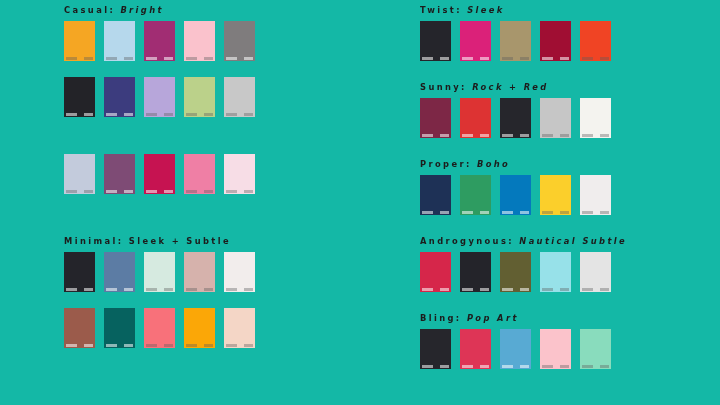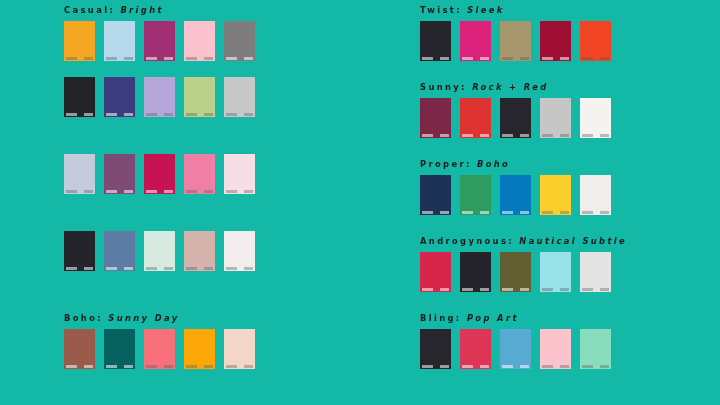--- a/index.html
+++ b/index.html
@@ -184,20 +184,21 @@
           </div>
           <div class="swatch light" style="background: rgb(247, 221, 230);">
             <span class="chip-label">
               <i class="a"></i>
               <i class="b"></i>
             </span>
           </div>
         </div>
       </div>
       <div class="palette-group">
+        <div class="group-title"><span class="style-name">Minimal:</span> <span class="descriptor upright">Sleek + Subtle</span></div>
         <div class="swatch-row">
           <div class="swatch dark" style="background: rgb(36, 36, 42);">
             <span class="chip-label">
               <i class="a"></i>
               <i class="b"></i>
             </span>
           </div>
           <div class="swatch dark" style="background: rgb(92, 124, 164);">
             <span class="chip-label">
               <i class="a"></i>
@@ -218,21 +219,20 @@
           </div>
           <div class="swatch light" style="background: rgb(242, 237, 236);">
             <span class="chip-label">
               <i class="a"></i>
               <i class="b"></i>
             </span>
           </div>
         </div>
       </div>
       <div class="palette-group">
-        <div class="group-title"><span class="style-name">Boho:</span> <span class="descriptor">Sunny Day</span></div>
         <div class="swatch-row">
           <div class="swatch dark" style="background: rgb(155, 91, 75);">
             <span class="chip-label">
               <i class="a"></i>
               <i class="b"></i>
             </span>
           </div>
           <div class="swatch dark" style="background: rgb(6, 98, 95);">
             <span class="chip-label">
               <i class="a"></i>

